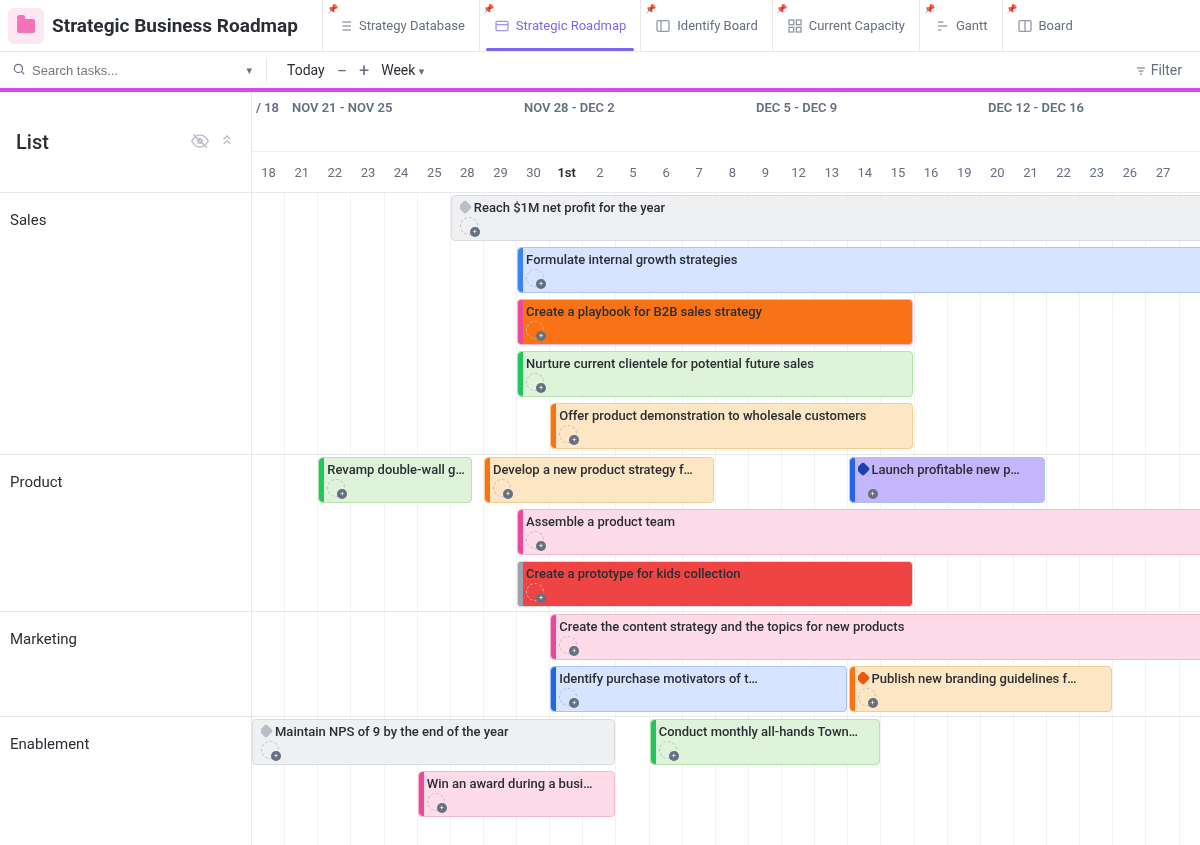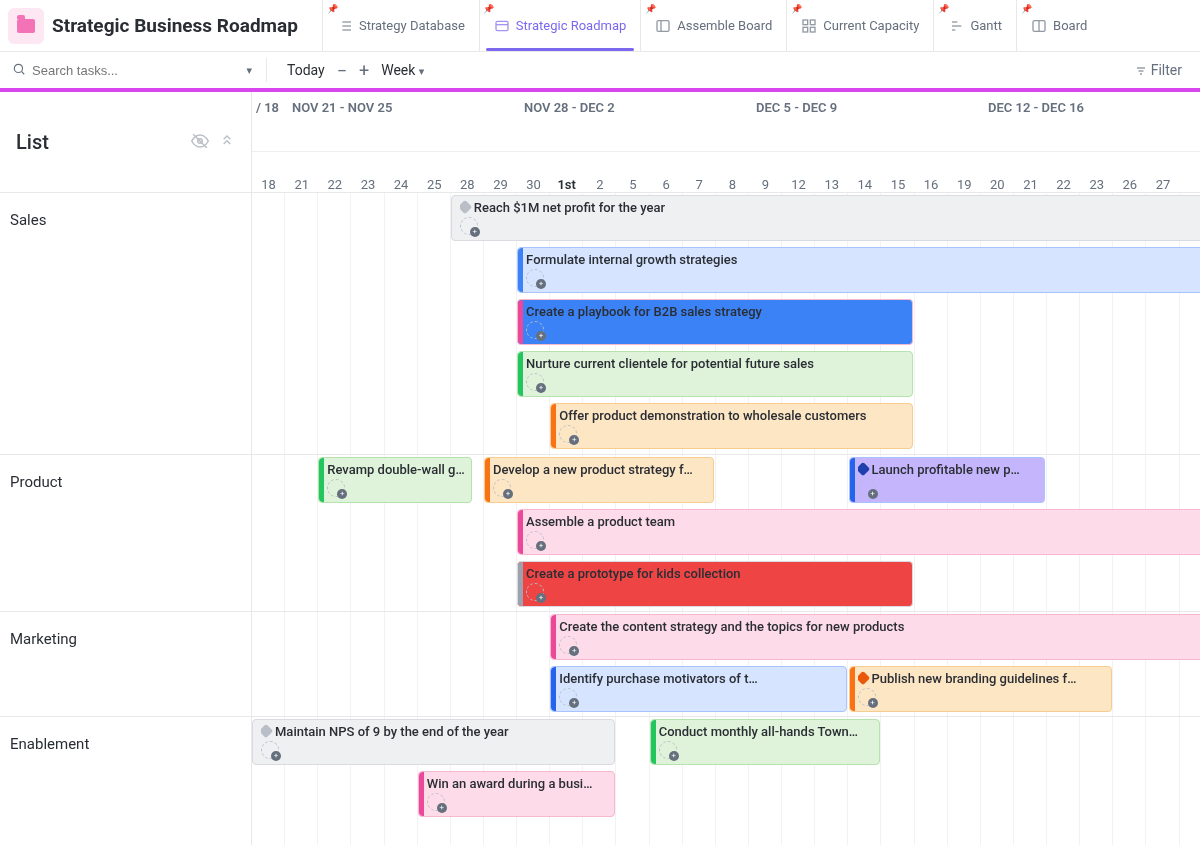--- a/index.html
+++ b/index.html
@@ -29,21 +29,21 @@
   .toolbar .btn.muted { color:#656f7d; }
   .spacer { flex:1; }
 
   
   .timeline-head { display:flex; border-bottom:1px solid #e8e8e8; }
   .left-col { width:252px; flex:0 0 252px; border-right:1px solid #e8e8e8; }
   .right-col { flex:1; position:relative; overflow:hidden; }
   .tl-weeks { height:60px; border-bottom:1px solid #eee; display:flex; padding-top:8px;}
   .tl-week { width:232px; flex:0 0 232px; padding-left:4px; color:#656f7d; font-size:13px; font-weight:600;}
   .tl-week.first { width:36px; flex:0 0 36px; }
-  .tl-days-row { height:40px; display:flex; align-items:flex-end; }
+  .tl-days-row { height:40px; display:flex; align-items:center; }
   .tl-day { width:33.14px; flex:0 0 33.14px; text-align:center; color:#656f7d; font-size:13px; }
   .tl-day.today { color:#2a2e34; font-weight:600; }
 
   
   .list-header { height:100px; display:flex; align-items:center; padding:0 16px; justify-content:space-between;}
   .list-header h2 { font-size:20px; font-weight:500;}
   .list-icons { display:flex; gap:10px; color:#b9bec7; }
 
   
   .body { display:flex; height: calc(845px - 52px - 40px - 100px); }
@@ -96,21 +96,21 @@
         <span>Strategic Roadmap</span>
       </div>
       <div class="tab">
         <span class="pin">📌</span>
         <span class="tabicon">
           <svg width="16" height="16" viewBox="0 0 24 24" fill="none" stroke="currentColor" stroke-width="2">
             <rect x="3" y="4" width="18" height="16" rx="2"></rect>
             <line x1="9" y1="4" x2="9" y2="20"></line>
           </svg>
         </span>
-        <span>Assemble Board</span>
+        <span>Identify Board</span>
       </div>
       <div class="tab">
         <span class="pin">📌</span>
         <span class="tabicon">
           <svg width="16" height="16" viewBox="0 0 24 24" fill="none" stroke="currentColor" stroke-width="2">
             <rect x="3" y="3" width="7" height="7"></rect>
             <rect x="14" y="3" width="7" height="7"></rect>
             <rect x="14" y="14" width="7" height="7"></rect>
             <rect x="3" y="14" width="7" height="7"></rect>
           </svg>
@@ -277,21 +277,21 @@
               <span class="assignee"></span>
             </div>
           </div>
           <div class="bar" style="left: 265.12px; width: 693.94px; top: 54px; background: rgb(214, 228, 255); border-color: rgb(168, 195, 255);">
             <span class="leftbar" style="background:#3b82f6"></span>
             <span class="label">Formulate internal growth strategies</span>
             <div class="meta">
               <span class="assignee"></span>
             </div>
           </div>
-          <div class="bar" style="left: 265.12px; width: 395.68px; top: 106px; background: #3b82f6; border-color: rgb(247, 183, 207);">
+          <div class="bar" style="left: 265.12px; width: 395.68px; top: 106px; background: #f97316; border-color: rgb(247, 183, 207);">
             <span class="leftbar" style="background:#ec4899"></span>
             <span class="label">Create a playbook for B2B sales strategy</span>
             <div class="meta">
               <span class="assignee"></span>
             </div>
           </div>
           <div class="bar" style="left: 265.12px; width: 395.68px; top: 158px; background: rgb(223, 243, 218); border-color: rgb(182, 226, 173);">
             <span class="leftbar" style="background:#22c55e"></span>
             <span class="label">Nurture current clientele for potential future sales</span>
             <div class="meta">

